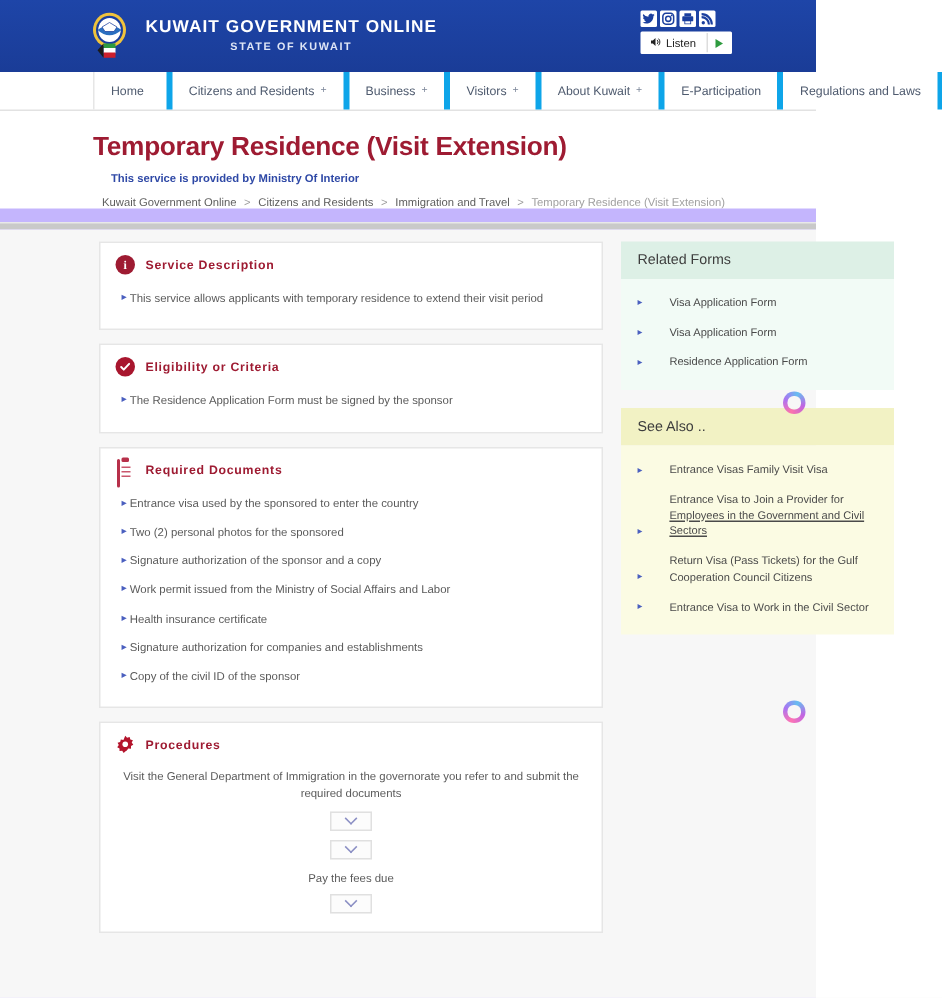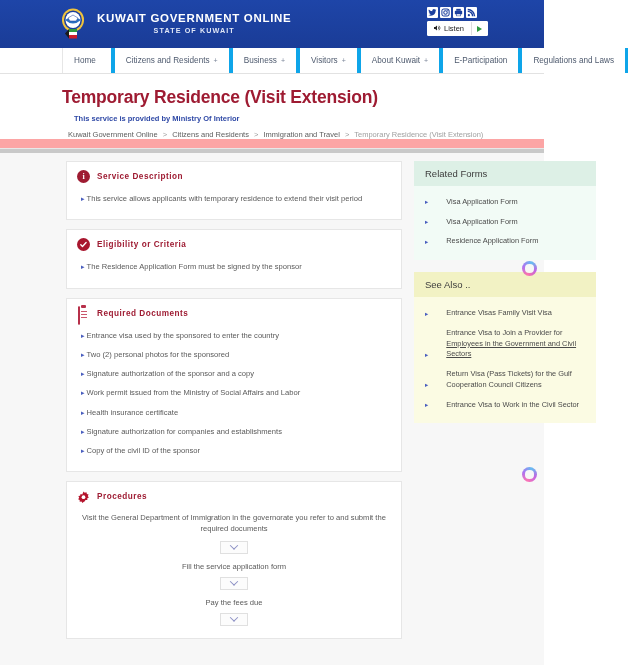--- a/index.html
+++ b/index.html
@@ -6,21 +6,21 @@
     margin: 0; padding: 0;
     background: #ffffff;
   }
   body {
     width: 628px; height: 665px;
     font-family: "Liberation Sans", sans-serif;
     overflow: hidden;
     color: #444;
     -webkit-font-smoothing: antialiased;
   }
-  .page { position: relative; width: 544px; height: 665px; background: #fca5a5; }
+  .page { position: relative; width: 544px; height: 665px; background: #c4b5fd; }
 
   
   .header {
     height: 48px;
     background: #1b3f9e;
     background: linear-gradient(180deg,#1e45a8 0%, #1a3c97 100%);
     display: flex; align-items: center;
     position: relative;
   }
   .brand { display: flex; align-items: center; margin-left: 58px; }
@@ -412,21 +412,20 @@
           </span>
           <span class="card-title">Procedures</span>
         </div>
         <div class="card-body">
           <div class="proc-text">Visit the General Department of Immigration in the governorate you refer to and submit the required documents</div>
           <div class="proc-arrow-wrap">
             <div class="proc-arrow">
                 <span class="chev"></span>
               </div>
           </div>
-          <div class="proc-step">Fill the service application form</div>
           <div class="proc-arrow-wrap">
             <div class="proc-arrow">
                 <span class="chev"></span>
               </div>
           </div>
           <div class="proc-step">Pay the fees due</div>
           <div class="proc-arrow-wrap">
             <div class="proc-arrow">
                 <span class="chev"></span>
               </div>

